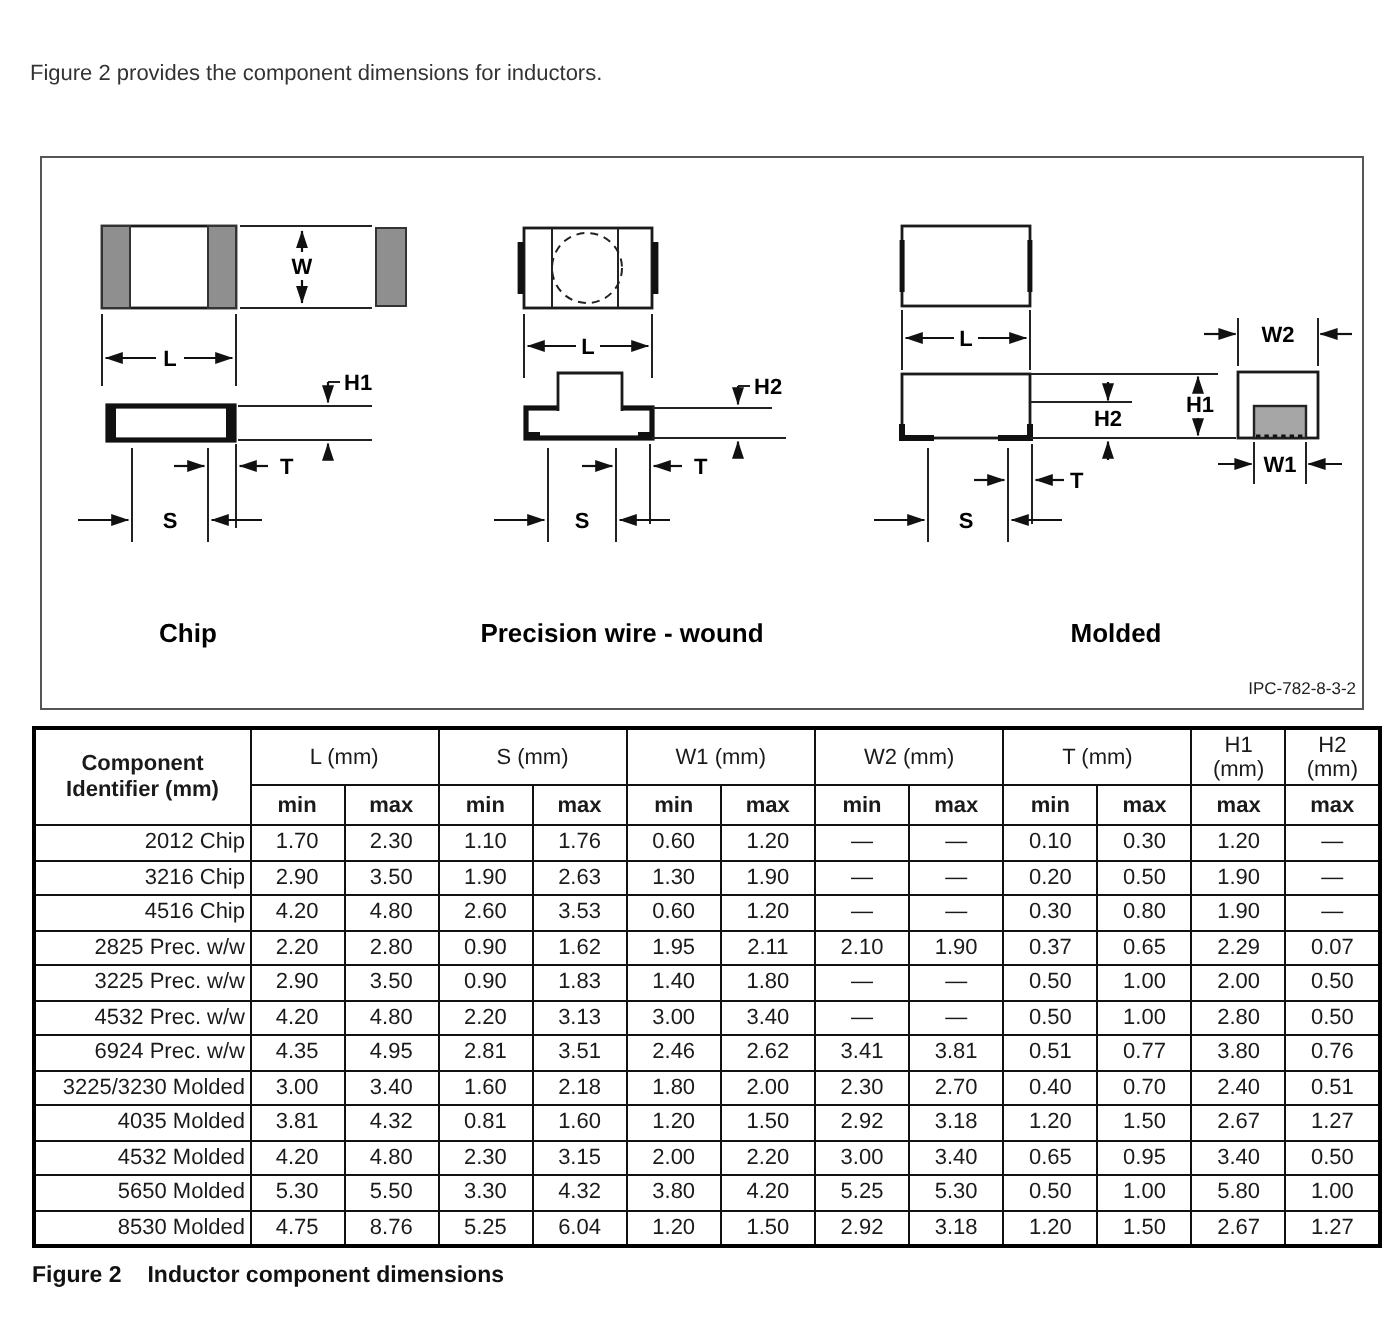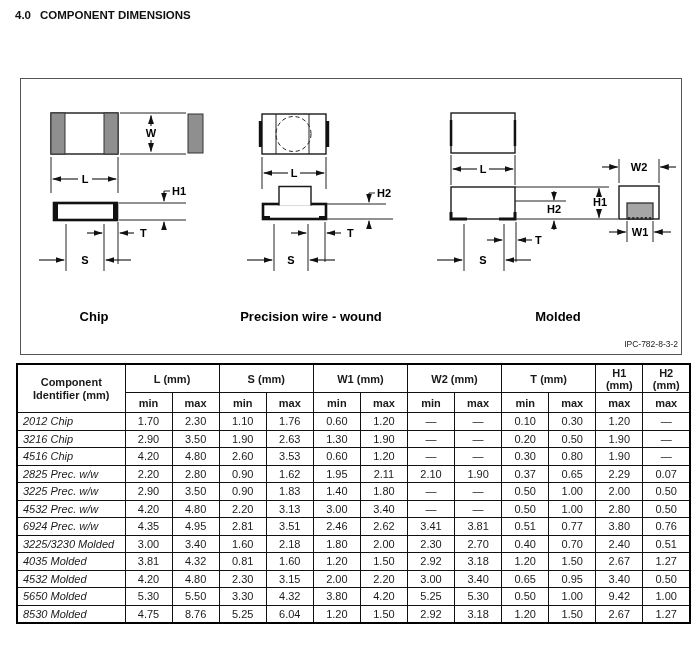--- a/index.html
+++ b/index.html
@@ -20,36 +20,34 @@
   .arr { stroke:#111; stroke-width:1.1; fill:none; marker-end:url(#ah); }
   .shape { fill:#fff; stroke:#1a1a1a; stroke-width:1.4; }
   .thick { stroke-width:2.6; stroke:#111; }
   .grayfill { fill:#8f8f8f; stroke:#333; stroke-width:1; }
 
   .table-wrap { position:absolute; left:16px; top:363px; }
   table.dims { border-collapse:collapse; table-layout:fixed; width:675px; border:2px solid #000; font-size:11px; }
   table.dims td { border:1px solid #111; text-align:center; vertical-align:middle; padding:0 2px; }
   td.grp { border-left:2px solid #000; }
   td.id-head { font-weight:bold; line-height:13px; }
-  td.ghead { font-weight:bold; height:27px; line-height:12px; }
+  td.ghead { font-weight:normal; height:27px; line-height:12px; }
   td.shead { font-weight:bold; height:19px;margin-top:44px; }
   tbody td { height:16.5px; font-weight:normal; }
-  tbody td.id-cell { text-align:left; padding-left:5px;font-style:italic; }
+  tbody td.id-cell { text-align:right; padding-left:5px; }
 
   .fig-caption { position:absolute; left:16px; top:632px; font-size:11.5px; font-weight:bold; color:#111; }
   .fig-caption .cl { margin-right:13px; }
 </style>
 </head>
 <body>
 
 <div class="page">
 
-  <div class="heading">
-    <span class="num">4.0</span><span>COMPONENT DIMENSIONS</span>
-  </div>
+  <div class="intro">Figure 2 provides the component dimensions for inductors.</div>
 
   <div class="figure-box">
     <svg width="658" height="273" viewBox="0 0 658 273">
       <defs>
         <marker id="ah" markerWidth="9" markerHeight="6" refX="8.6" refY="3" orient="auto" markerUnits="userSpaceOnUse">
           <path d="M0,0 L9,3 L0,6 Z" fill="#111"></path>
         </marker>
       </defs>
 
       <g>
@@ -386,21 +384,21 @@
             <td class="grp">5.30</td>
             <td>5.50</td>
             <td class="grp">3.30</td>
             <td>4.32</td>
             <td class="grp">3.80</td>
             <td>4.20</td>
             <td class="grp">5.25</td>
             <td>5.30</td>
             <td class="grp">0.50</td>
             <td>1.00</td>
-            <td class="grp">9.42</td>
+            <td class="grp">5.80</td>
             <td class="grp">1.00</td>
           </tr>
           <tr>
             <td class="id-cell">8530 Molded</td>
             <td class="grp">4.75</td>
             <td>8.76</td>
             <td class="grp">5.25</td>
             <td>6.04</td>
             <td class="grp">1.20</td>
             <td>1.50</td>
@@ -408,14 +406,17 @@
             <td>3.18</td>
             <td class="grp">1.20</td>
             <td>1.50</td>
             <td class="grp">2.67</td>
             <td class="grp">1.27</td>
           </tr>
         </tbody>
     </table>
   </div>
 
+  <div class="fig-caption">
+    <span class="cl">Figure 2</span><span>Inductor component dimensions</span>
+  </div>
 
 </div>
 
 </body></html>

